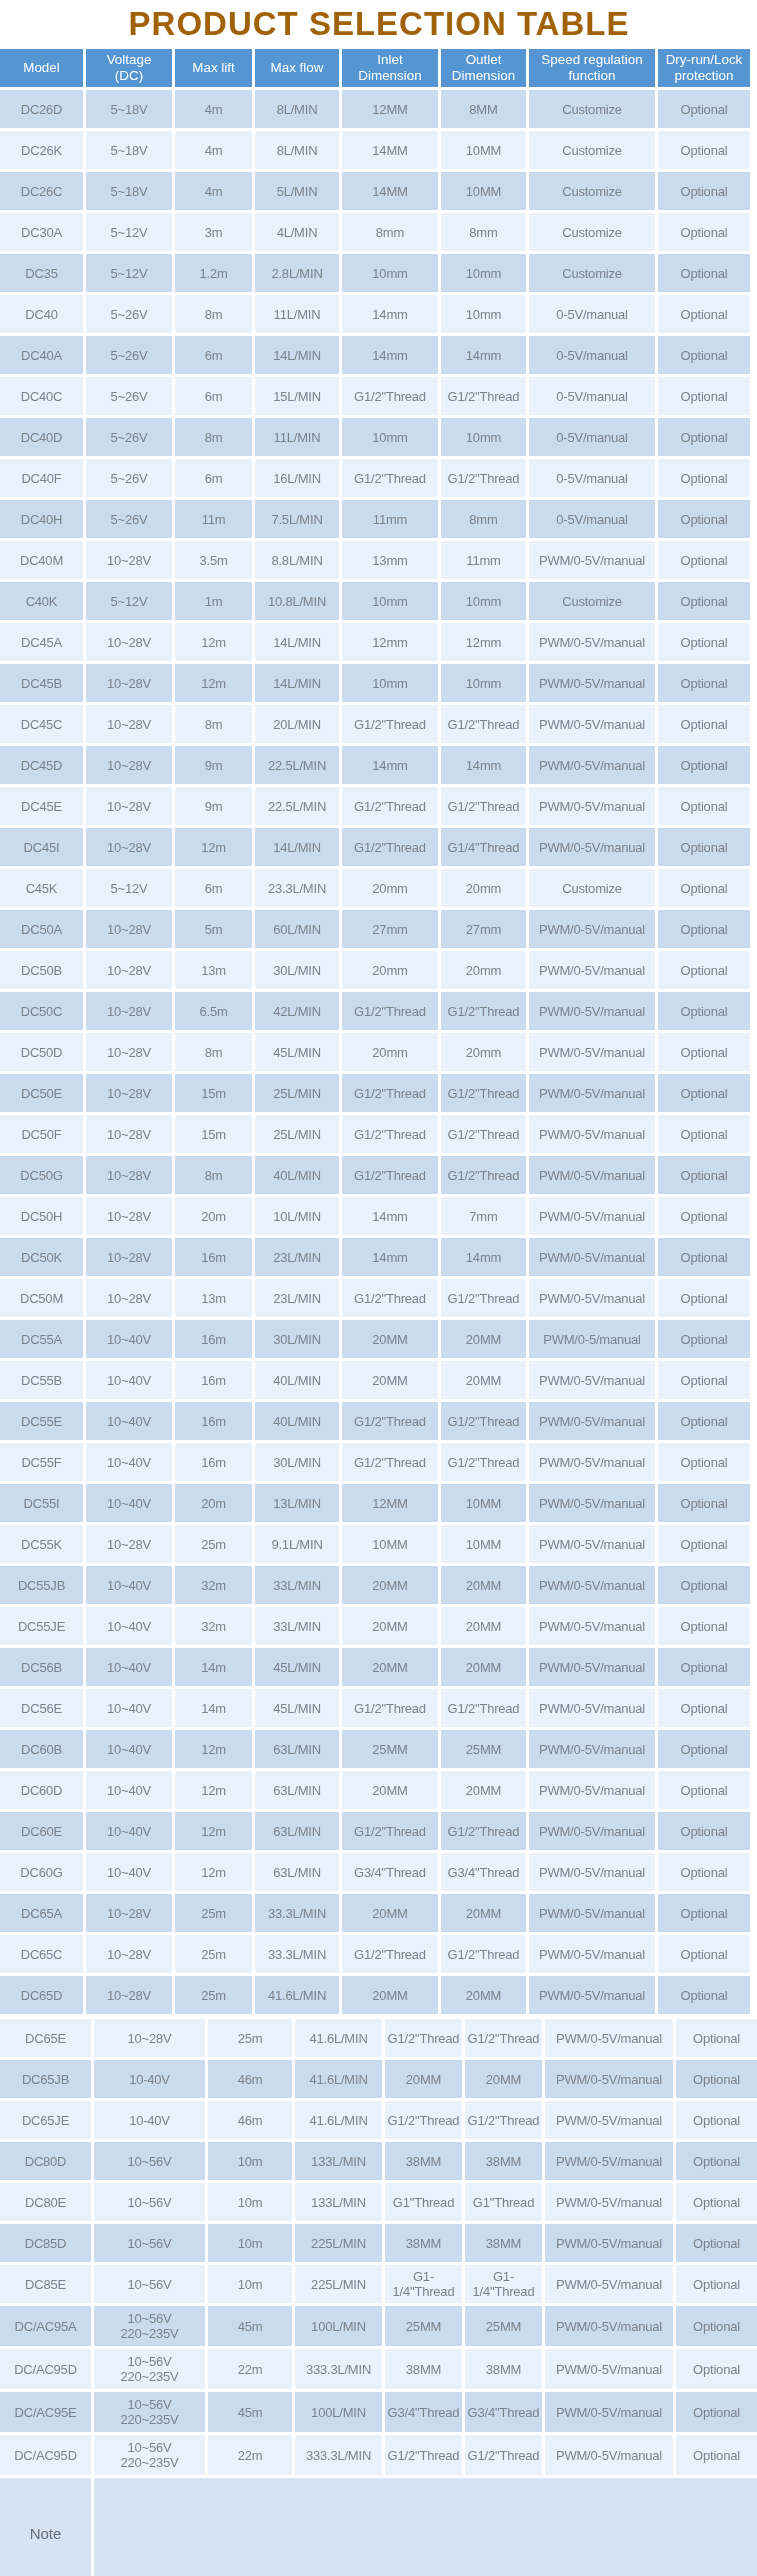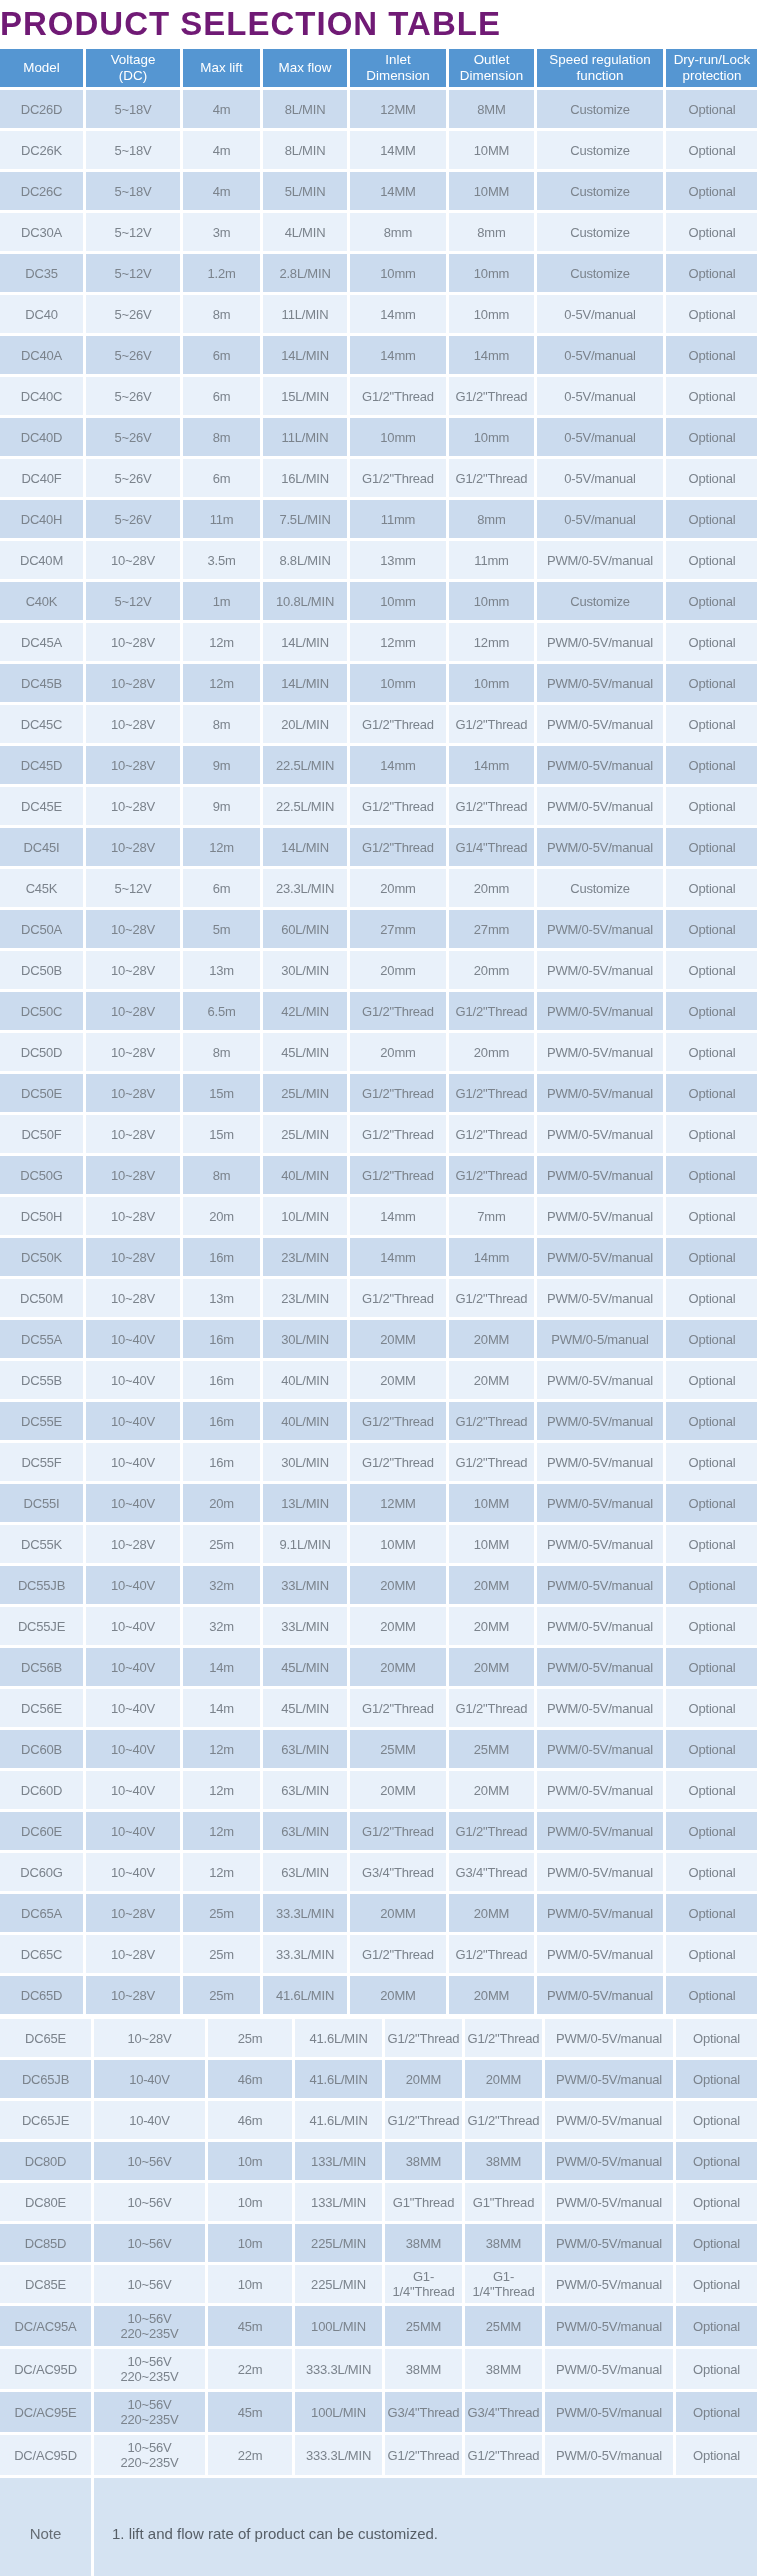--- a/index.html
+++ b/index.html
@@ -4,24 +4,25 @@
 <style>
   html,body { margin:0; padding:0; background:#ffffff; }
   body {
     width:758px;
     font-family:"Liberation Sans", sans-serif;
     -webkit-font-smoothing:antialiased;
   }
   .page { width:758px; background:#ffffff; }
 
   .title {
+    text-align:center;
     font-size:33px;
     font-weight:bold;
     letter-spacing:1px;
-    color:#701a75;
+    color:#a16207;
     padding:6px 0 7px 0;
     line-height:1.1;
   }
 
   .tbl { display:flex; flex-direction:column; background:#ffffff; }
   .row { display:flex; gap:3px; margin-bottom:3px; }
 
   .cell {
     display:flex;
     align-items:center;
@@ -44,21 +45,21 @@
   }
 
   .dark  .cell { background:#cbdbee; }
   .light .cell { background:#e9f1fa; }
 
   .row    .cell { height:38px; }
   .hrow         { margin-bottom:3px; }
   .row.tall .cell { height:40px; }
 
   
-  .s1c0 { width:83px; }  .s1c1 { width:94px; }  .s1c2 { width:77px; }
+  .s1c0 { width:83px; }  .s1c1 { width:86px; }  .s1c2 { width:77px; }
   .s1c3 { width:84px; }  .s1c4 { width:96px; }  .s1c5 { width:85px; }
   .s1c6 { width:126px; } .s1c7 { width:92px; }
 
   
   .s2c0 { width:91px; }  .s2c1 { width:111px; } .s2c2 { width:84px; }
   .s2c3 { width:87px; }  .s2c4 { width:77px; }  .s2c5 { width:77px; }
   .s2c6 { width:128px; } .s2c7 { width:81px; }
 
   .section2 { margin-top:2px; }
 
@@ -695,19 +696,18 @@
           <div class="cell s2c4">G1/2"Thread</div>
           <div class="cell s2c5">G1/2"Thread</div>
           <div class="cell s2c6">PWM/0-5V/manual</div>
           <div class="cell s2c7">Optional</div>
         </div>
       </div>
 
     <div class="note-row">
       <div class="note-label">Note</div>
       <div class="note-body" id="noteBody">
-          <div class="note-line">1. lift and flow rate of product can be customized.</div>
         </div>
     </div>
 
   </div>
 </div>
 
 
 </body></html>

